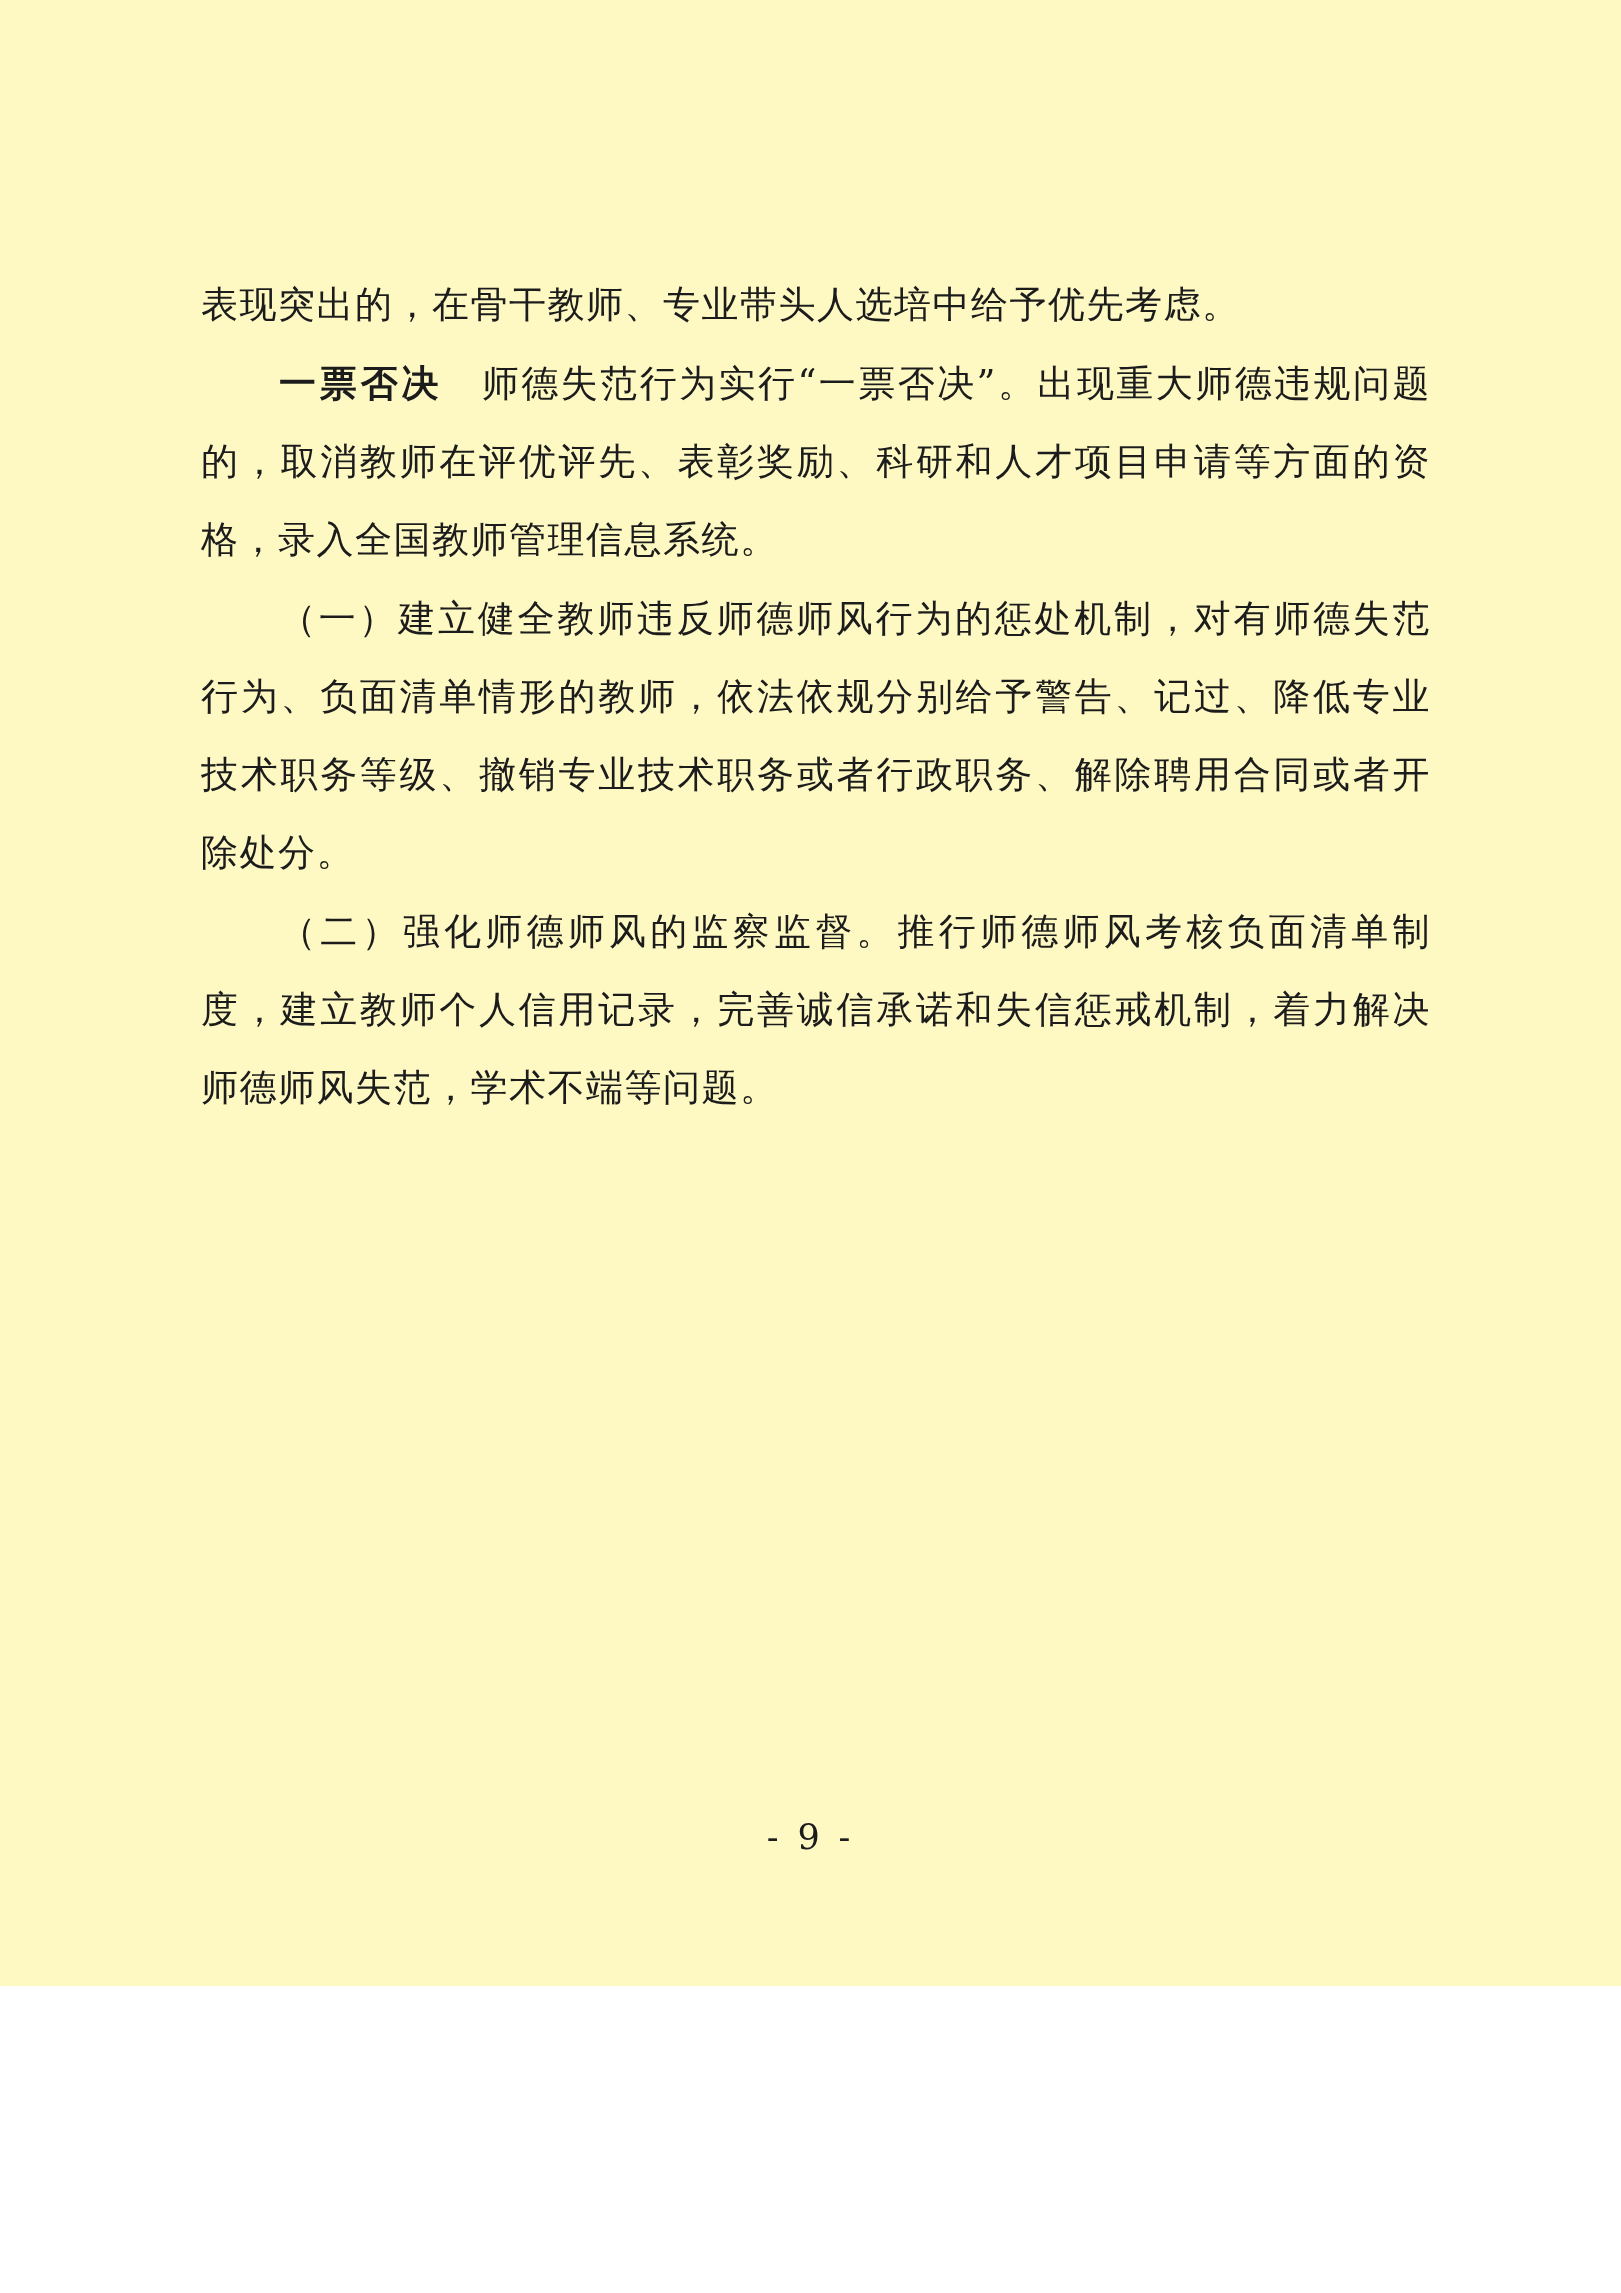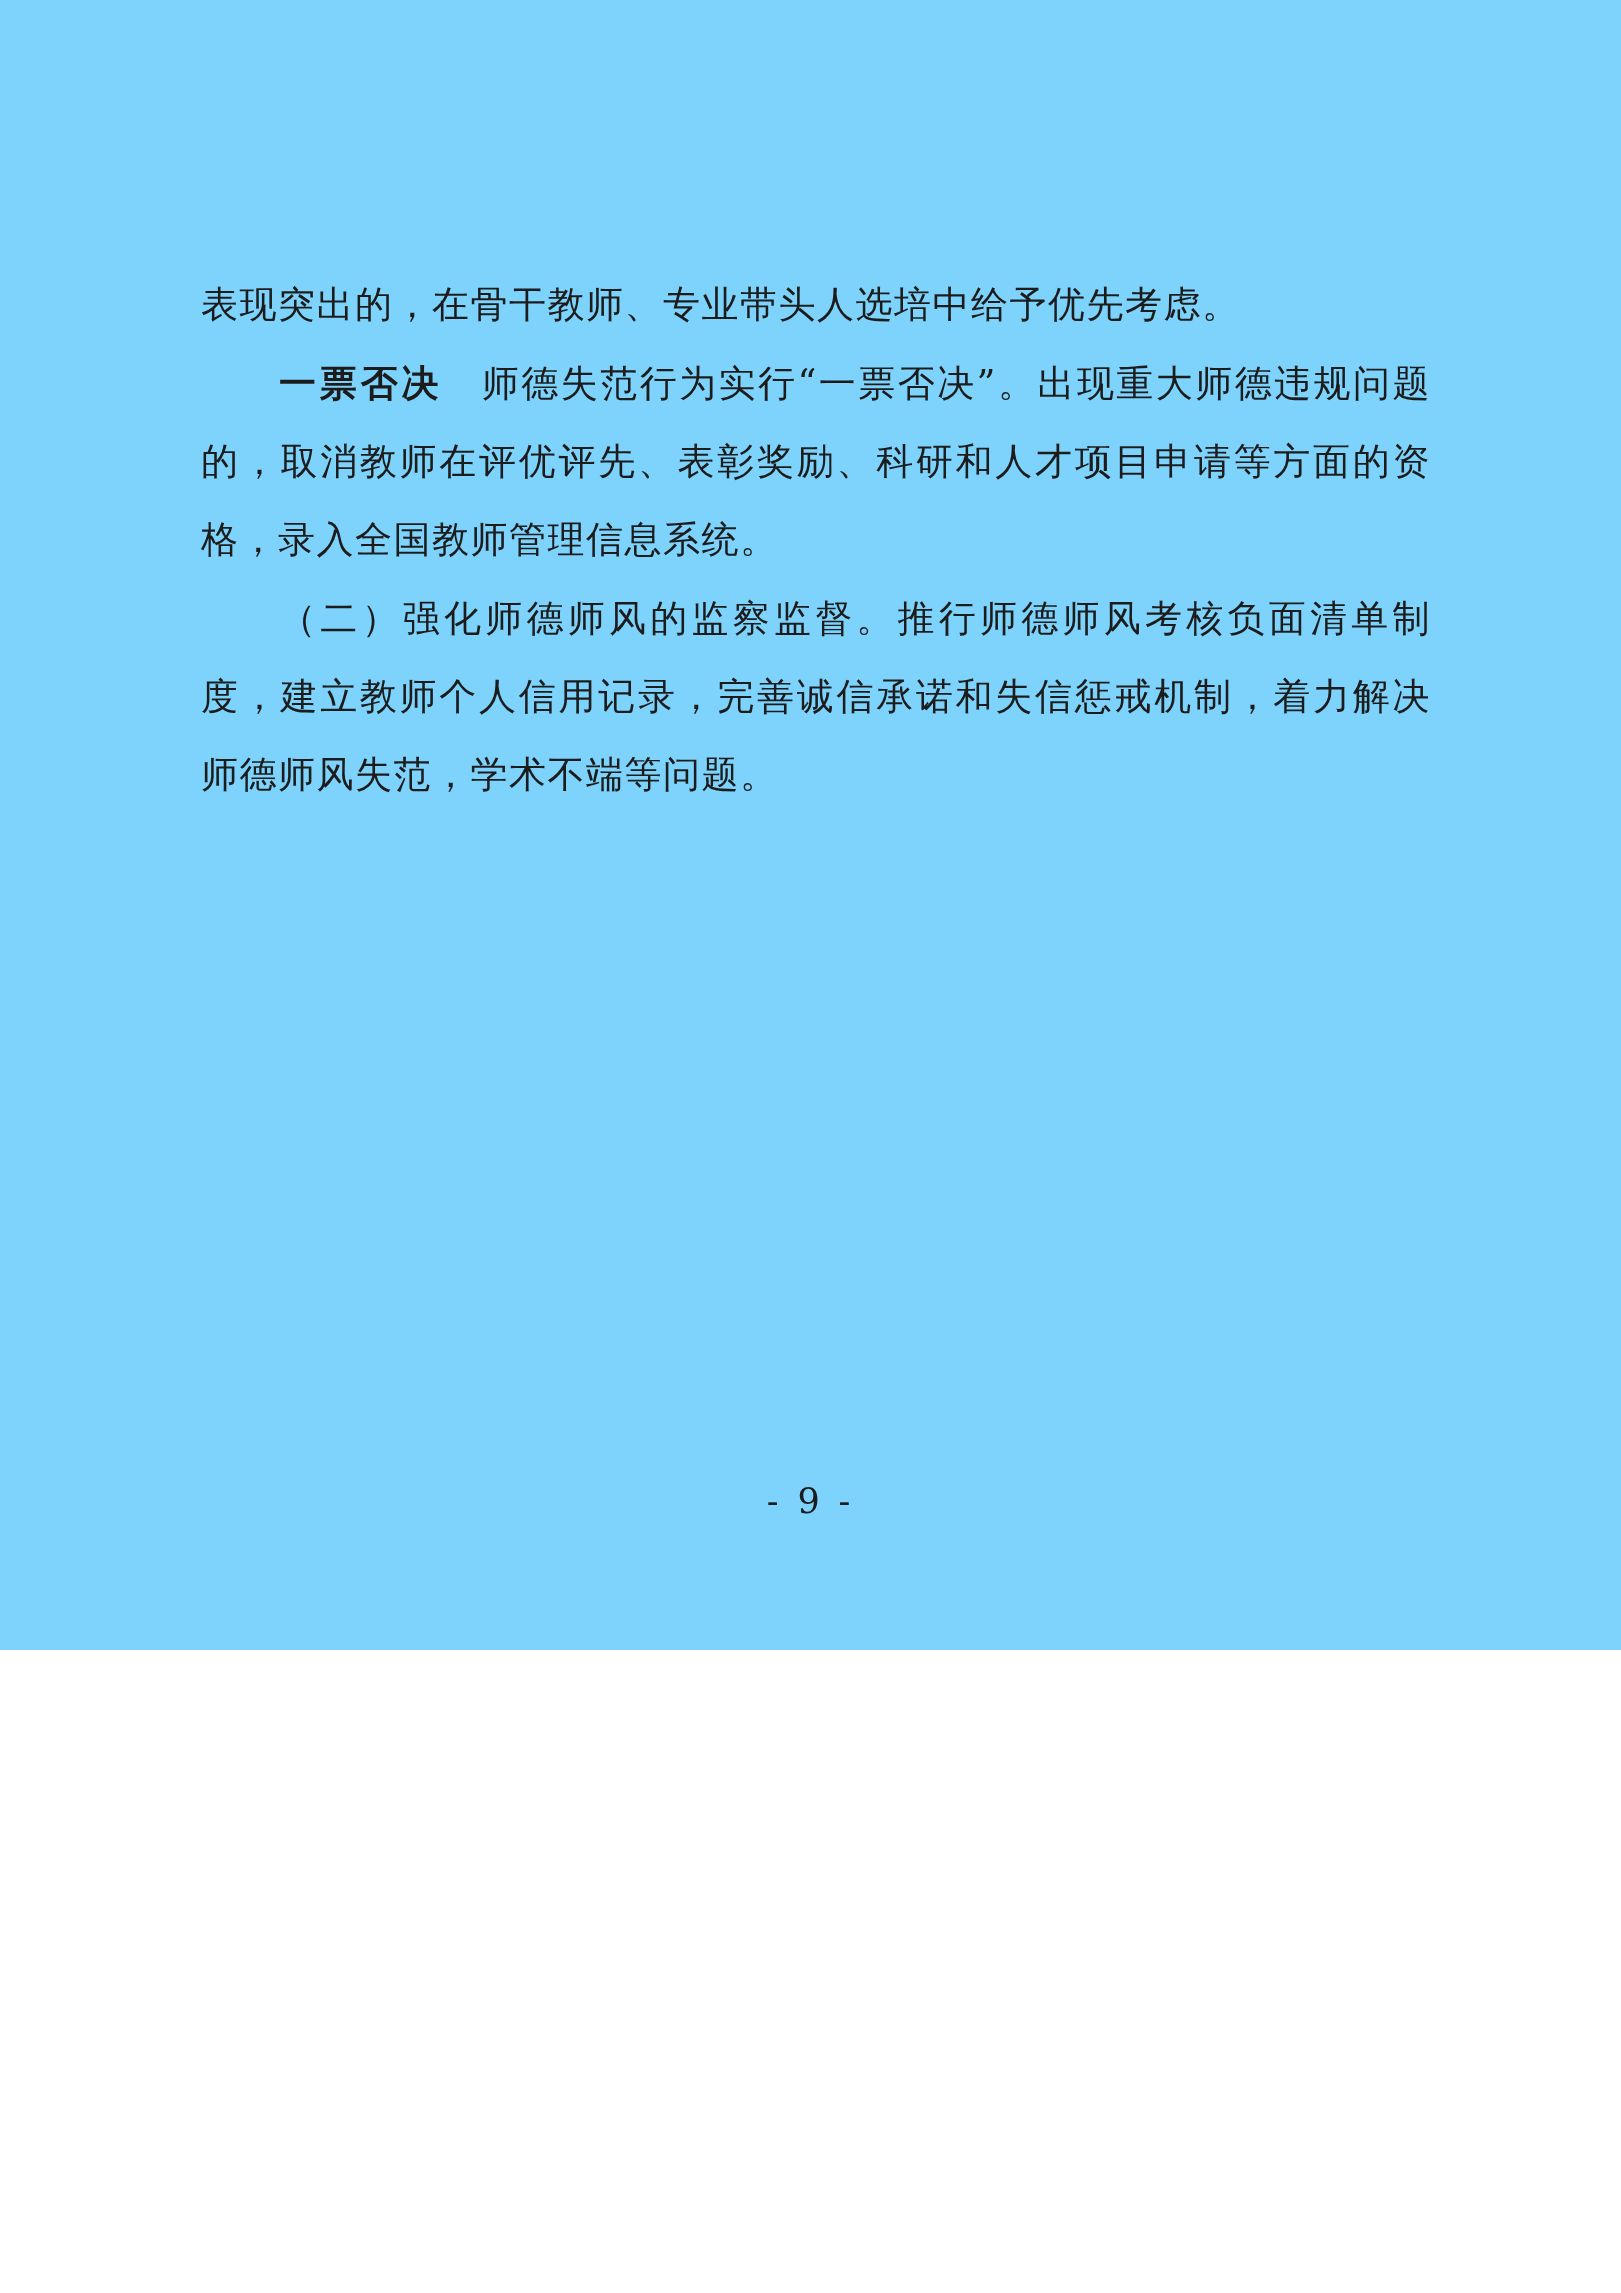--- a/index.html
+++ b/index.html
@@ -3,22 +3,22 @@
 <meta charset="utf-8">
 <style>
   html, body {
     margin: 0;
     padding: 0;
     background: #ffffff;
   }
   .page {
     position: relative;
     width: 1621px;
-    height: 1650px;
-    background: #7dd3fc;
+    height: 1986px;
+    background: #fef9c3;
     box-sizing: border-box;
     font-family: "DejaVu Serif", "Liberation Serif", serif;
     color: #1c1c1c;
     overflow: hidden;
     text-decoration: underline;
   }
   .content {
     position: absolute;
     left: 201px;
     top: 265px;
@@ -66,20 +66,23 @@
       <p class="para"><span class="lead"></span><span>表现突出的，在骨干教师、专业带头人选培中给予优先考虑。</span></p>
     </div>
 
 
 
     <div class="block">
       <p class="para indent"><span class="lead">一票否决</span><span>　师德失范行为实行“一票否决”。出现重大师德违规问题的，取消教师在评优评先、表彰奖励、科研和人才项目申请等方面的资格，录入全国教师管理信息系统。</span></p>
     </div>
 
 
+    <div class="block">
+      <p class="para indent"><span class="lead"></span><span>（一）建立健全教师违反师德师风行为的惩处机制，对有师德失范行为、负面清单情形的教师，依法依规分别给予警告、记过、降低专业技术职务等级、撤销专业技术职务或者行政职务、解除聘用合同或者开除处分。</span></p>
+    </div>
 
     <div class="block">
       <p class="para indent"><span class="lead"></span><span>（二）强化师德师风的监察监督。推行师德师风考核负面清单制度，建立教师个人信用记录，完善诚信承诺和失信惩戒机制，着力解决师德师风失范，学术不端等问题。</span></p>
     </div>
 
   </div>
 
   <div class="footer">- 9 -</div>
 
 </div>

